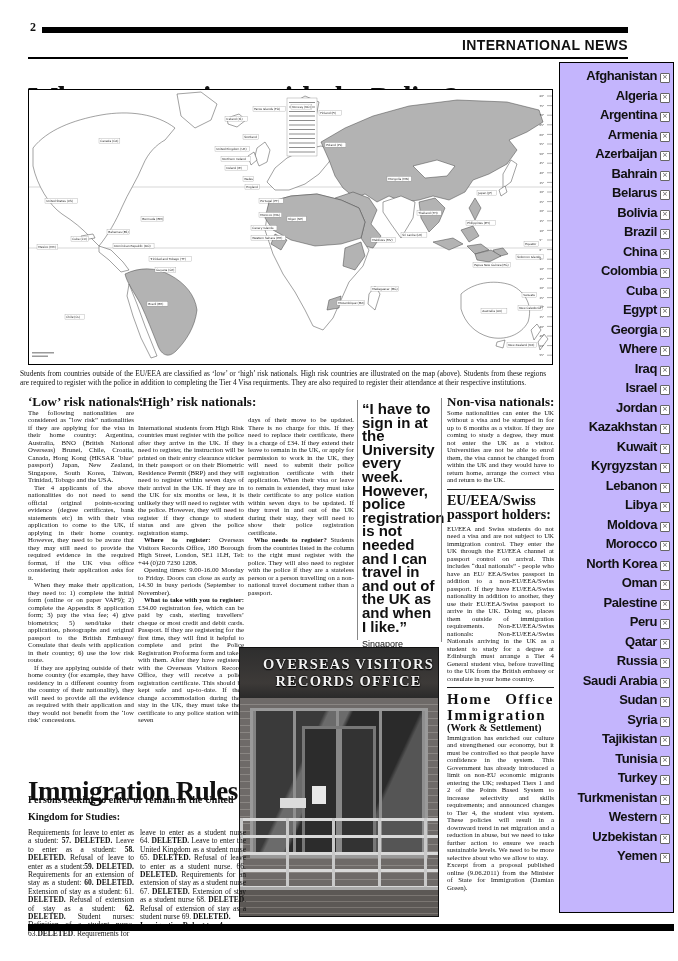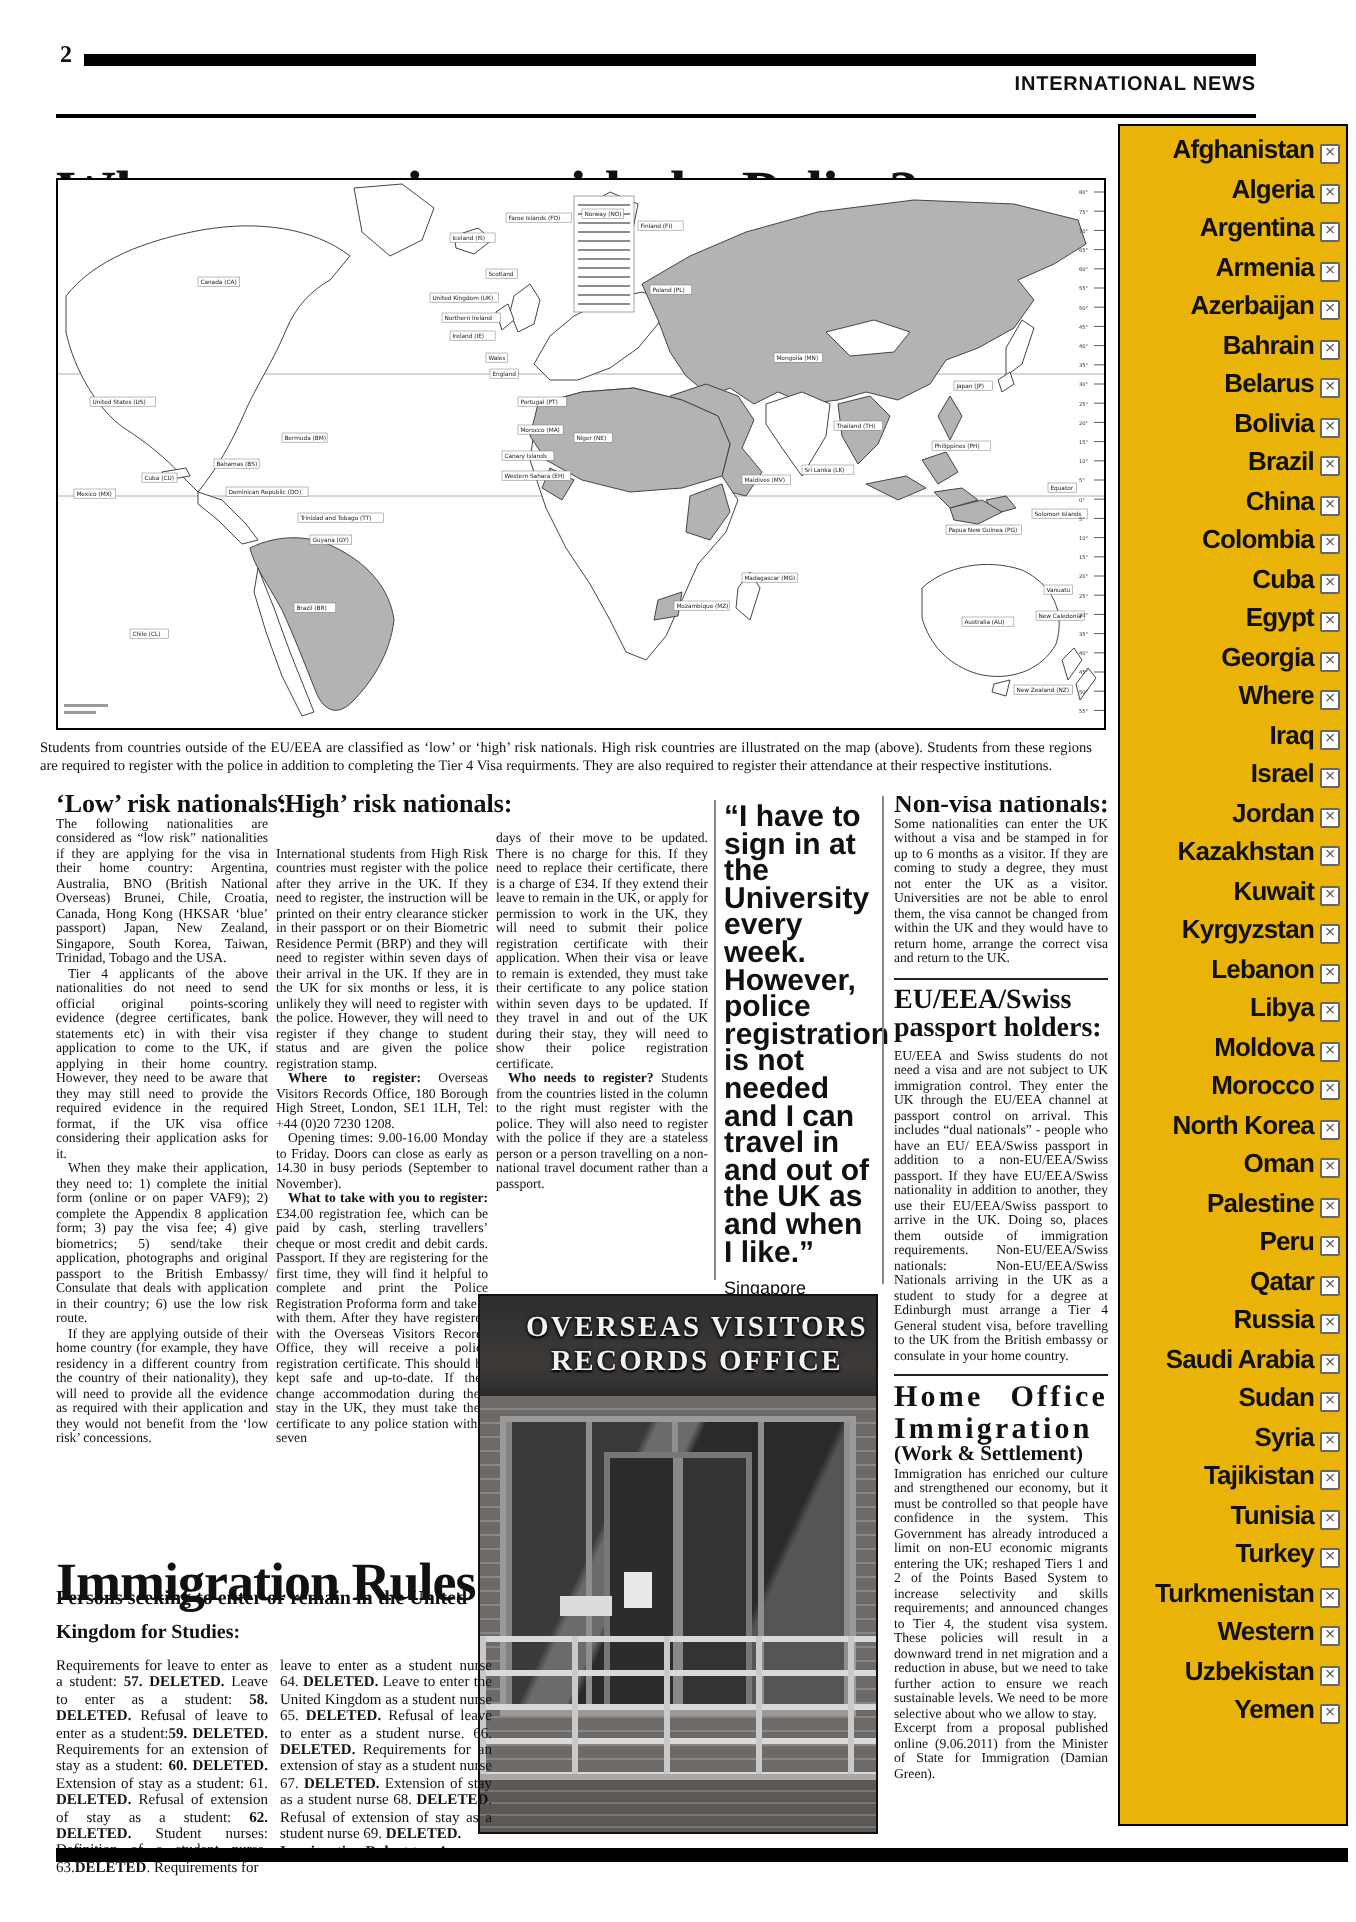--- a/index.html
+++ b/index.html
@@ -2,21 +2,21 @@
 <html><head>
 <meta charset="utf-8">
 <style>
   html,body{margin:0;padding:0;background:#e8e8e8;}
   .page{position:relative;width:678px;height:961px;background:#ffffff;overflow:hidden;
         font-family:"Liberation Serif",serif;color:#111;margin:0 auto;}
   
   .pagenum{position:absolute;left:30px;top:20px;font-weight:bold;font-size:12px;}
   .topbar{position:absolute;left:42px;top:27px;width:586px;height:6px;background:#000;}
   .section-title{position:absolute;right:50px;top:37px;font-family:"Liberation Sans",sans-serif;
-        font-weight:bold;font-size:10px;letter-spacing:.4px;text-align:right;}
+        font-weight:bold;font-size:14px;letter-spacing:.4px;text-align:right;}
   .rule1{position:absolute;left:28px;top:57px;width:600px;height:2px;background:#000;}
   .headline{position:absolute;left:28px;top:60px;width:535px;font-weight:bold;font-size:30px;
         letter-spacing:-.5px;}
   
   .mapbox{position:absolute;left:28px;top:89px;width:525px;height:276px;border:1px solid #000;
         box-sizing:border-box;background:#fff;}
   .mapbox svg{display:block;}
   .land{fill:#ffffff;stroke:#444;stroke-width:.5;}
   .risk{fill:#b3b3b3;stroke:#444;stroke-width:.5;}
   .grid{stroke:#9a9a9a;stroke-width:.4;}
@@ -86,21 +86,21 @@
   .ir-subhead{position:absolute;left:28px;top:792px;width:216px;font-weight:bold;font-size:10px;
         line-height:16.5px;}
   .ir-col{position:absolute;top:829px;width:106px;font-size:7.5px;line-height:8.4px;
         text-align:justify;}
   #ir-a{left:28px;} #ir-b{left:140px;}
   .ir-col p{margin:0;}
   .ir-more{font-weight:bold;margin-top:1px;}
   .bottombar{position:absolute;left:28px;top:924px;width:646px;height:7px;background:#000;}
   
   .sidebar{position:absolute;left:559px;top:62px;width:115px;height:851px;
-        border:1.5px solid #000;box-sizing:border-box;background:#eab308;}
+        border:1.5px solid #000;box-sizing:border-box;background:#c4b5fd;}
   .sidebar ul{list-style:none;margin:0;padding:2px 3px 0 2px;}
   .sidebar li{text-align:right;height:19.5px;line-height:19.5px;white-space:nowrap;}
   .sidebar li.wrap{height:28px;line-height:12.5px;white-space:normal;padding-top:1px;}
   .cname{font-family:"Liberation Sans",sans-serif;font-weight:bold;font-size:13px;
         letter-spacing:-.4px;}
   .cbox{display:inline-block;width:8px;height:8px;border:1px solid #666;border-radius:1px;
         font-family:"DejaVu Sans",sans-serif;font-size:7px;line-height:7px;text-align:center;
         color:#555;background:#fff;margin-left:3px;vertical-align:1px;}
 </style>
 </head>

